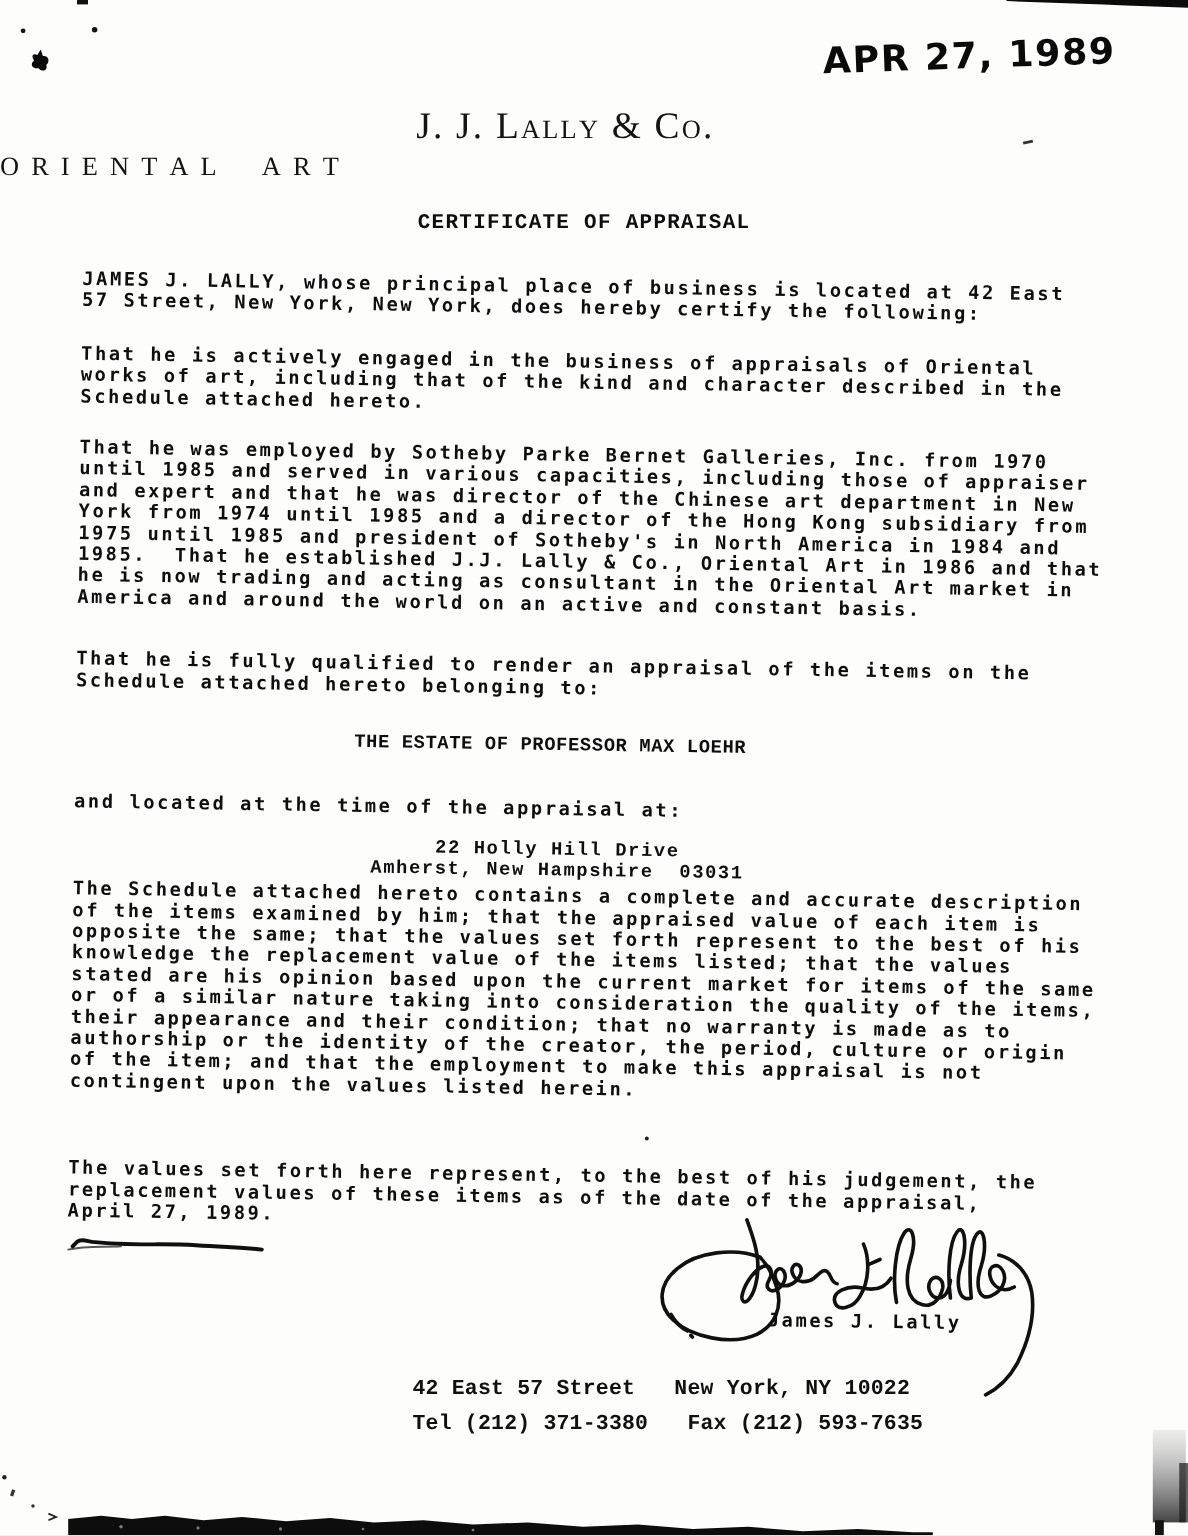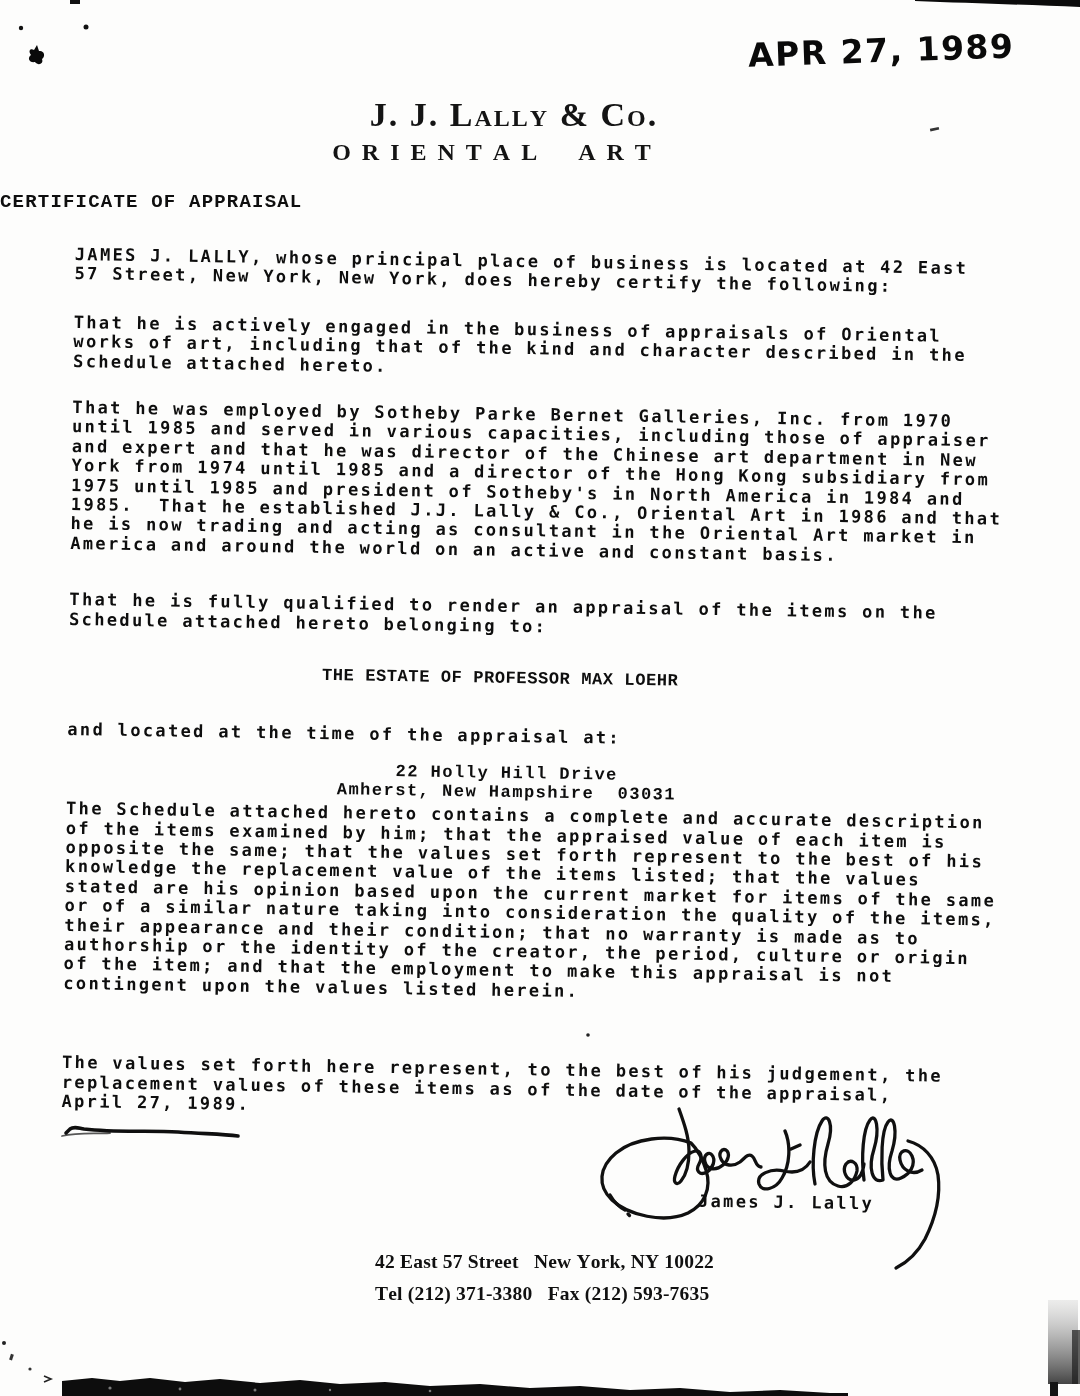--- a/index.html
+++ b/index.html
@@ -11,32 +11,32 @@
   
   .courier{font-family:"Liberation Mono",monospace;font-weight:700;white-space:pre;color:#0e0e0e;}
   .typed-body{position:absolute;left:75px;top:243px;width:960px;
               transform:rotate(0.9deg);transform-origin:0 0;}
   .center{text-align:center;}
   .abs{position:absolute;}
   .hand-date{position:absolute;left:748px;top:31px;
              font-family:"DejaVu Sans",sans-serif;font-weight:700;font-size:33px;
              letter-spacing:1.5px;transform:rotate(-2deg);white-space:pre;color:#0a0a0a;}
   .company{position:absolute;left:0;top:96px;width:1028px;text-align:center;
-           font-family:"Liberation Serif",serif;font-variant:small-caps;font-weight:700;
+           font-family:"Liberation Serif",serif;font-variant:small-caps;font-weight:400;
            font-size:34px;letter-spacing:2px;color:#141414;}
-  .division{position:absolute;left:0;top:139px;width:994px;text-align:center;
-            font-family:"Liberation Serif",serif;font-weight:700;font-size:24px;
+  .division{position:absolute;left:0;top:139px;width:994px;
+            font-family:"Liberation Serif",serif;font-weight:400;font-size:24px;
             letter-spacing:11px;word-spacing:13px;color:#141414;}
-  .doc-title{position:absolute;left:0;top:191px;width:1062px;
+  .doc-title{position:absolute;left:0;top:191px;width:1062px;text-align:center;
              font-family:"Liberation Mono",monospace;font-weight:700;font-size:19px;
              letter-spacing:1.2px;white-space:pre;color:#0e0e0e;}
   .estate{font-size:17px;letter-spacing:0.6px;line-height:19.4px;width:864px;}
   .address{font-size:17px;letter-spacing:1.5px;line-height:18.6px;width:880px;}
   .typed-name{position:absolute;left:698px;top:1193px;transform:rotate(0.8deg);}
-  .footer-line{position:absolute;left:375px;font-family:Liberation Serif, serif;
+  .footer-line{position:absolute;left:375px;font-family:Liberation Mono, monospace;
                font-weight:700;font-size:19.5px;letter-spacing:0.2px;white-space:pre;color:#101010;}
   svg{display:block;}
 </style>
 </head>
 <body>
 
 <div class="page">
 
   <div class="hand-date">APR 27, 1989</div>
 

